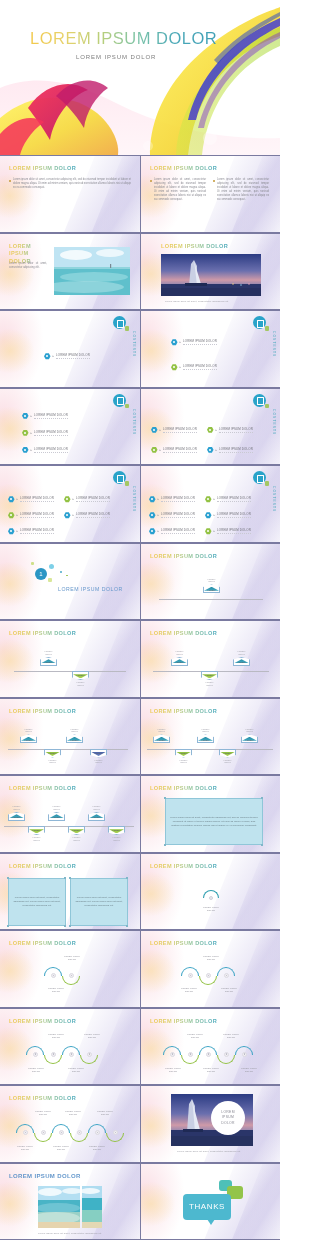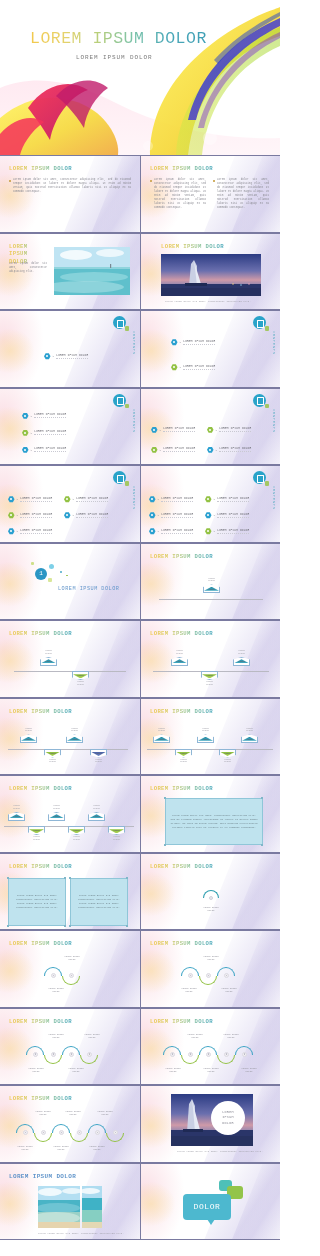--- a/index.html
+++ b/index.html
@@ -2,21 +2,21 @@
 <html><head>
 <meta charset="utf-8">
 <style>
   * { box-sizing: border-box; margin:0; padding:0; }
   html,body{ background:#fff; }
   body{
     width:280px; height:1256px;
     font-family:"Liberation Sans", sans-serif;
     overflow:hidden;
   }
-  .deck{ width:280px; height:1256px; position:relative;font-family:Liberation Mono, monospace; }
+  .deck{ width:280px; height:1256px; position:relative; }
 
   
   .hero{
     position:relative; width:280px; height:155px; overflow:hidden;
     background:#ffffff;
   }
   .hero .wash{ position:absolute; inset:0; }
   .hero-title{
     position:absolute; left:30px; top:29px;
     font-size:16.5px; letter-spacing:.5px; font-weight:400;
@@ -1172,19 +1172,19 @@
     <div class="slide">
       <div class="bg">
         <div class="bg-pink"></div>
             <div class="bg-yellow"></div>
         <div class="bg-purple"></div>
             <div class="bg-purple2"></div>
       </div>
       <span class="bub-sm" style="left:78px;top:16px;width:13px;height:11px;background:#4ec0b8;"></span>
       <span class="bub-sm" style="left:86px;top:22px;width:16px;height:13px;background:#93c44a;"></span>
       <div class="bubble" style="left:42px;top:30px;width:48px;height:26px;">
-        <span>DOLOR</span>
+        <span>THANKS</span>
       </div>
     </div>
   </div>
 
   </div>
 </div>
 
 </body></html>

